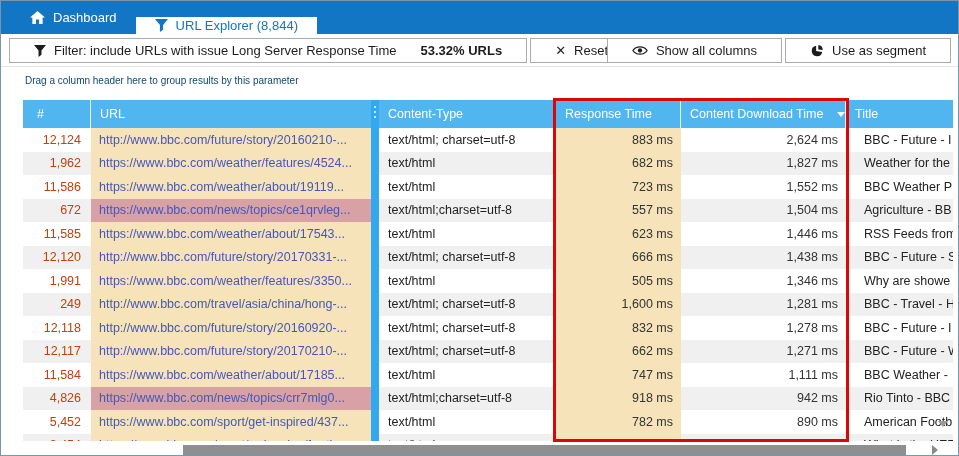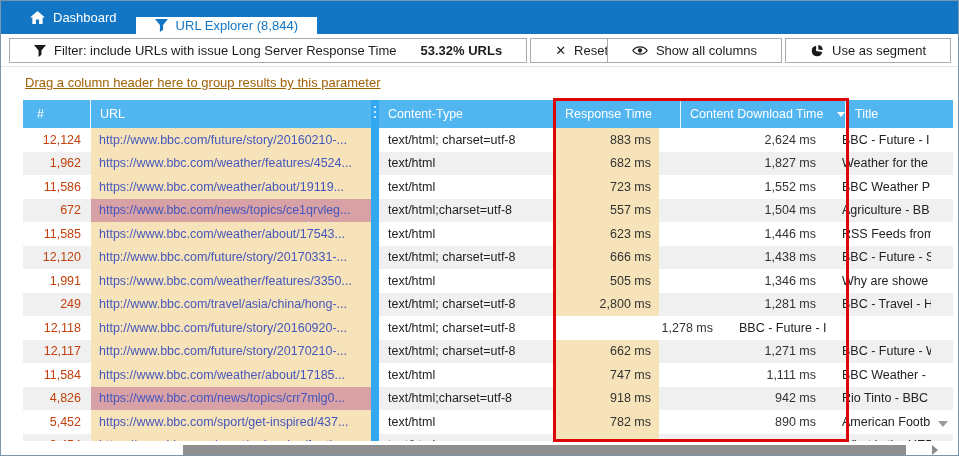--- a/index.html
+++ b/index.html
@@ -14,21 +14,21 @@
 
   
   .toolbar { position:absolute; top:33px; left:0; right:0; height:32px; background:#fff; border-bottom:1px solid #e6e6e6; }
   .toolgroup-left { position:absolute; left:8px; top:4px; display:flex; gap:3px; }
   .toolgroup-right { position:absolute; right:7px; top:4px; display:flex; gap:3px; }
   .tbox { height:25px; border:1px solid #ababab; background:#fff; display:flex; align-items:center; gap:8px; padding:0 24px; font-size:13px; color:#1c1c1c; box-sizing:border-box; }
   .tbox .pct { font-weight:bold; margin-left:16px; }
   .xmark { font-weight:bold; font-size:13px; color:#222; }
 
   
-  .hint { position:absolute; top:74px; left:24px; font-size:13px; color:#a16207;text-decoration:underline; }
+  .hint { position:absolute; top:74px; left:24px; font-size:10px; color:#0c4a6e; }
 
   
   .grid { position:absolute; left:22px; top:99px; width:930px; height:341px; overflow:hidden; background:#fff; }
   .gheader { height:28px; background:#51b5f0; display:flex; color:#fff; font-size:12.5px; }
   .hcell { display:flex; align-items:center; padding-left:9px; box-sizing:border-box; border-right:1px solid rgba(255,255,255,.85); white-space:nowrap; overflow:hidden; }
   .h-num { width:68px; padding-left:14px; }
   .h-url { width:280px; border-right:none; }
   .h-split { width:8px; padding:0; border-right:none; }
   .h-ct { width:177px; }
   .h-rt { width:125px; }
@@ -38,21 +38,21 @@
 
   .row { display:flex; height:23.5px; font-size:12.5px; }
   .row.even { background:#fff; }
   .row.odd { background:#f0f0f0; }
   .cell { box-sizing:border-box; display:flex; align-items:center; white-space:nowrap; overflow:hidden; padding:0 8px; }
   .cell-num { width:68px; justify-content:flex-end; color:#c2410c; padding-right:10px; }
   .cell-url { width:280px; background:#f7e3b9; color:#4557bd; }
   .cell-url.issue { background:#d8a1a6; }
   .cell-split { width:8px; padding:0; }
   .cell-ct { width:177px; color:#222; padding-left:9px; }
-  .cell-rt { width:103px; justify-content:flex-end; background:#f7e3b9; color:#333; }
+  .cell-rt { width:125px; justify-content:flex-end; background:#f7e3b9; color:#333; }
   .cell-cdt { width:165px; justify-content:flex-end; color:#333; }
   .cell-title { width:107px; color:#222; padding-right:0; padding-left:18px; }
 
   
   .splitter { position:absolute; left:348px; top:0; width:8px; height:341px; background:#31a8ef; z-index:3; }
   .splitter .dots { position:absolute; top:6px; left:2px; width:4px; display:flex; flex-direction:column; gap:3px; align-items:center; }
   .splitter .dots i { width:2px; height:2px; background:#fff; border-radius:50%; }
 
   
   .highlight { position:absolute; left:552px; top:97px; width:290px; height:338px; border:3px solid #dd0606; z-index:6; pointer-events:none; }
@@ -203,29 +203,30 @@
     <div class="cell cell-ct">text/html</div>
     <div class="cell cell-rt">505 ms</div>
     <div class="cell cell-cdt">1,346 ms</div>
     <div class="cell cell-title">Why are showe</div>
   </div>
         <div class="row odd">
     <div class="cell cell-num">249</div>
     <div class="cell cell-url">http://www.bbc.com/travel/asia/china/hong-...</div>
     <div class="cell cell-split"></div>
     <div class="cell cell-ct">text/html; charset=utf-8</div>
-    <div class="cell cell-rt">2,800 ms</div>
+    <div class="cell cell-rt">1,600 ms</div>
     <div class="cell cell-cdt">1,281 ms</div>
     <div class="cell cell-title">BBC - Travel - H</div>
   </div>
         <div class="row even">
     <div class="cell cell-num">12,118</div>
     <div class="cell cell-url">http://www.bbc.com/future/story/20160920-...</div>
     <div class="cell cell-split"></div>
     <div class="cell cell-ct">text/html; charset=utf-8</div>
+    <div class="cell cell-rt">832 ms</div>
     <div class="cell cell-cdt">1,278 ms</div>
     <div class="cell cell-title">BBC - Future - I</div>
   </div>
         <div class="row odd">
     <div class="cell cell-num">12,117</div>
     <div class="cell cell-url">http://www.bbc.com/future/story/20170210-...</div>
     <div class="cell cell-split"></div>
     <div class="cell cell-ct">text/html; charset=utf-8</div>
     <div class="cell cell-rt">662 ms</div>
     <div class="cell cell-cdt">1,271 ms</div>

